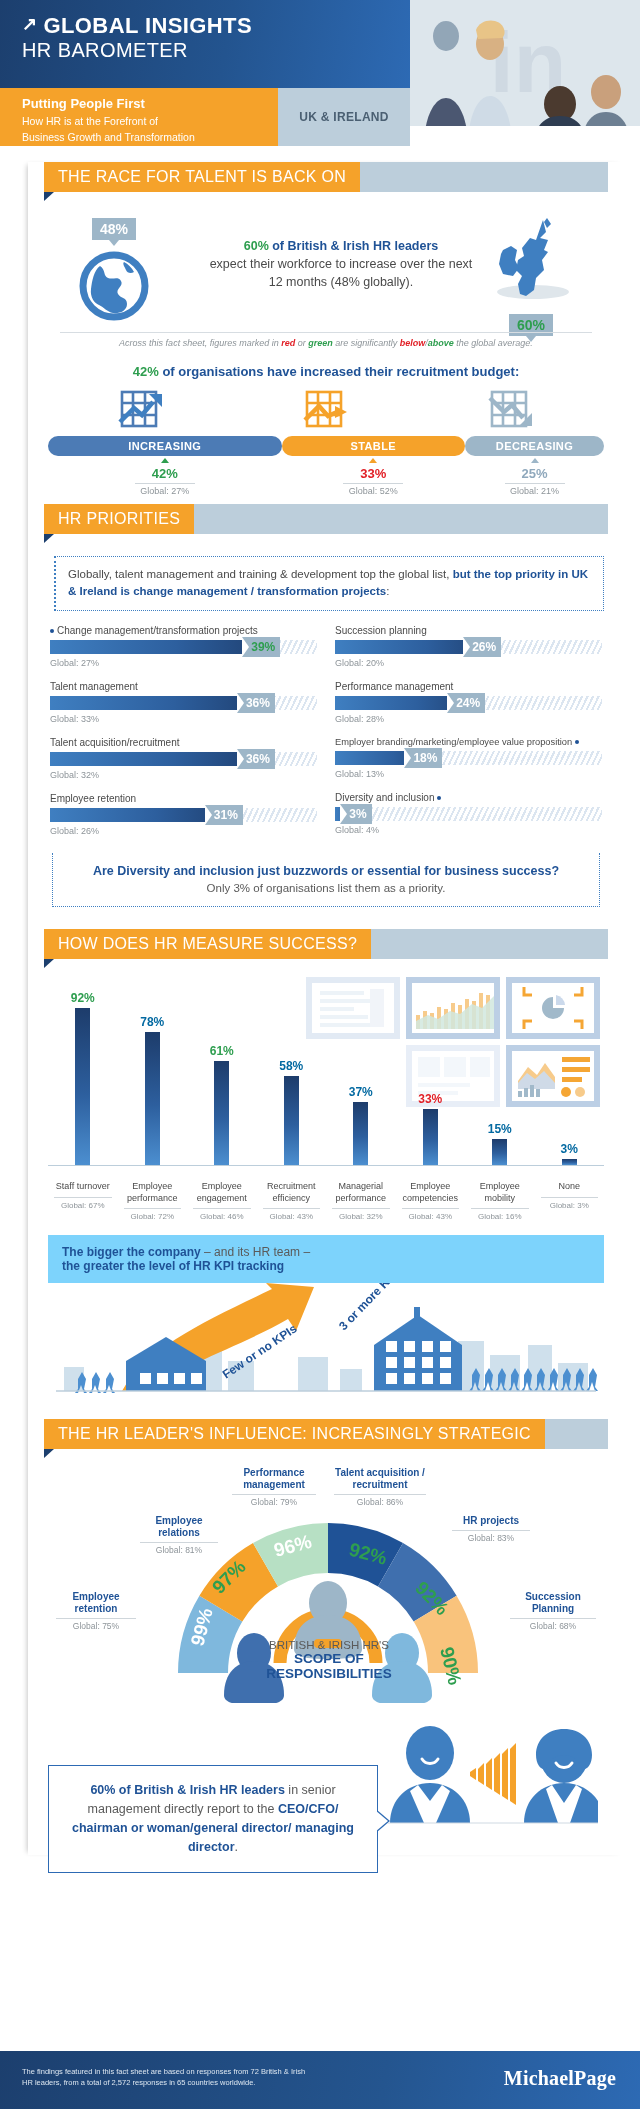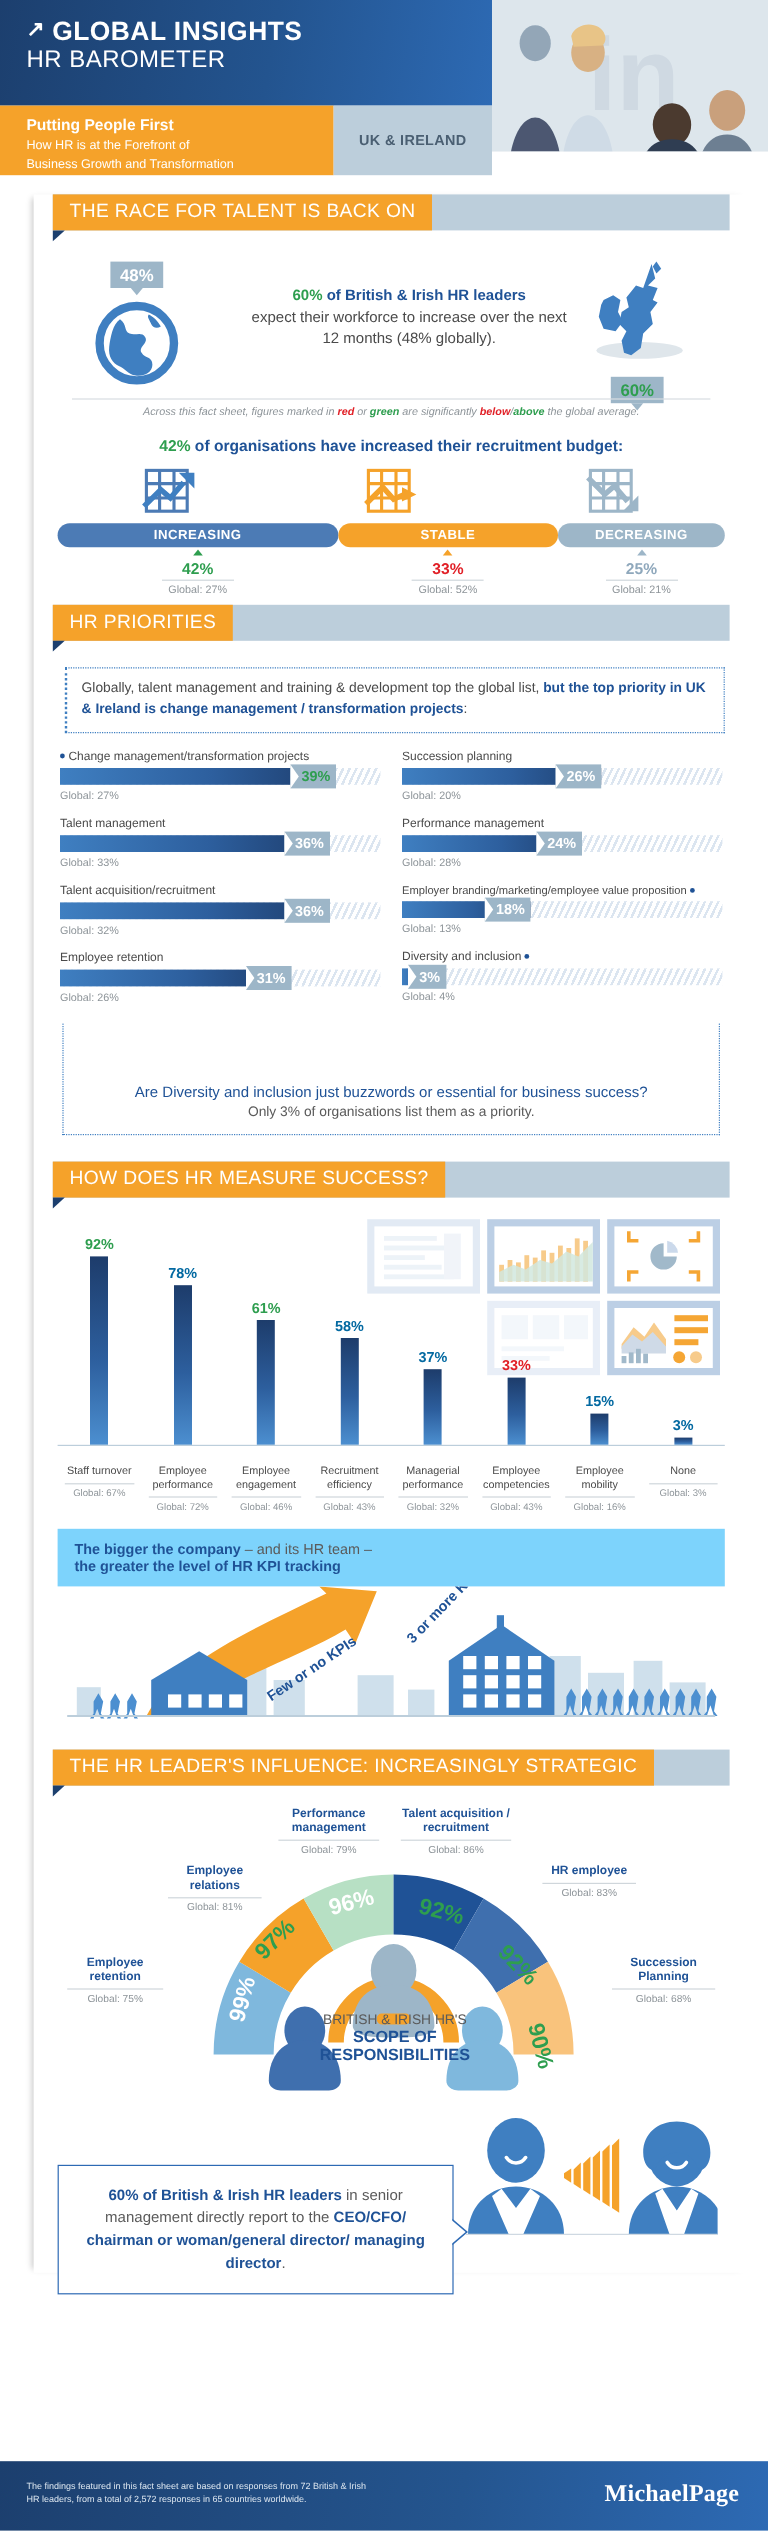--- a/index.html
+++ b/index.html
@@ -105,21 +105,21 @@
      position:absolute; top:-3px; height:20px; background:#9db6c8; color:#fff;
      font-size:12px; font-weight:bold; display:flex; align-items:center; padding:0 5px 0 9px;
   }
   .prio .pin:before{ content:""; position:absolute; left:-0px; top:0; width:0;height:0;
      border-top:10px solid transparent;border-bottom:10px solid transparent;border-left:7px solid #fff; }
   .prio .pin.grn { color:#2e9e4f; }
   .prio .glob { font-size:9px; color:#8d9499; margin-top:4px; }
   .dot { width:4px;height:4px;border-radius:50%;background:#1f5296;display:inline-block;vertical-align:middle;margin-right:3px;}
 
   .qbox { margin:4px 24px 0 24px; border:1px dotted #3f7fc1; border-top:0; padding:10px 14px 12px; text-align:center;}
-  .qbox .q { font-size:12.5px; font-weight:normal; color:#1f5296; line-height:1.35;margin-top:39px;}
+  .qbox .q { font-size:12.5px; font-weight:bold; color:#1f5296; line-height:1.35;}
   .qbox .a { font-size:11.5px; color:#5a5a5a; margin-top:3px;}
 
   
   .sec3 { position:relative; padding:6px 0 6px; }
   .chart { position:relative; height:200px; margin:14px 20px 0 20px; }
   .screens { position:absolute; right:0; top:-4px; width:300px; height:140px; opacity:.95; }
   .bars { position:absolute; left:0; right:0; bottom:14px; height:186px; display:flex; align-items:flex-end; }
   .barcell { flex:1; display:flex; flex-direction:column; align-items:center; justify-content:flex-end; height:100%; position:relative;}
   .barcell .val { font-size:12px; font-weight:bold; color:#0369a1; margin-bottom:3px;}
   .barcell .val.g { color:#2e9e4f; }
@@ -687,21 +687,21 @@
           <div class="t">Talent acquisition / recruitment</div>
           <div class="r"></div>
           <div class="g">Global: 86%</div>
         </div>
         <div class="arclab" style="left:108px; top:52px; width:86px">
           <div class="t">Employee relations</div>
           <div class="r"></div>
           <div class="g">Global: 81%</div>
         </div>
         <div class="arclab" style="left:420px; top:52px; width:86px">
-          <div class="t">HR employee</div>
+          <div class="t">HR projects</div>
           <div class="r"></div>
           <div class="g">Global: 83%</div>
         </div>
         <div class="arclab" style="left:24px; top:128px; width:88px">
           <div class="t">Employee retention</div>
           <div class="r"></div>
           <div class="g">Global: 75%</div>
         </div>
         <div class="arclab" style="left:478px; top:128px; width:94px">
           <div class="t">Succession Planning</div>

